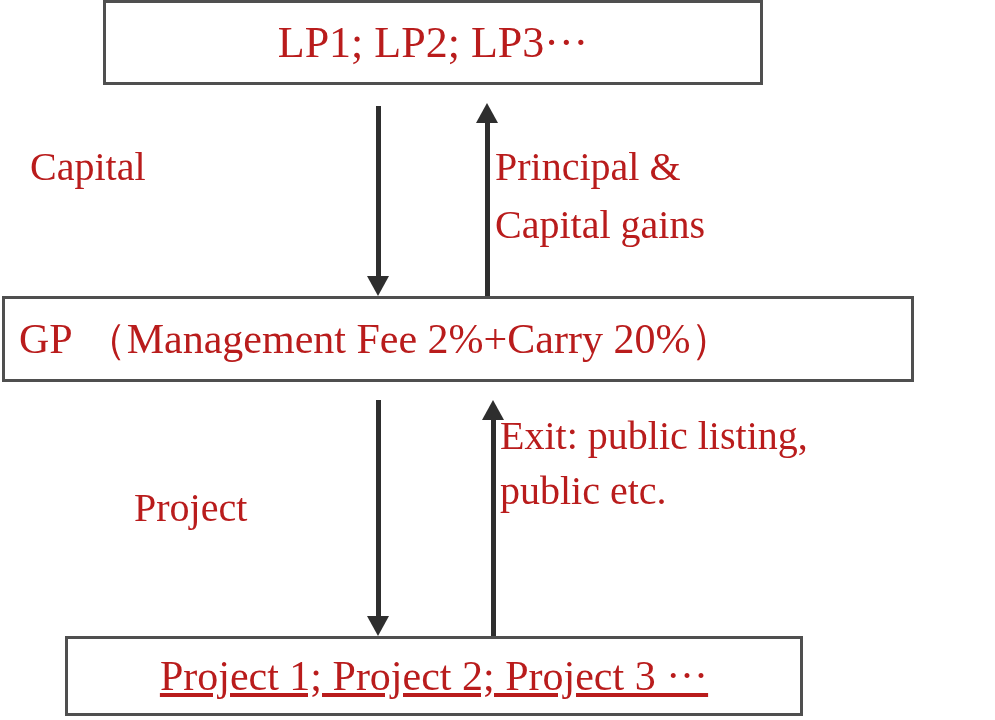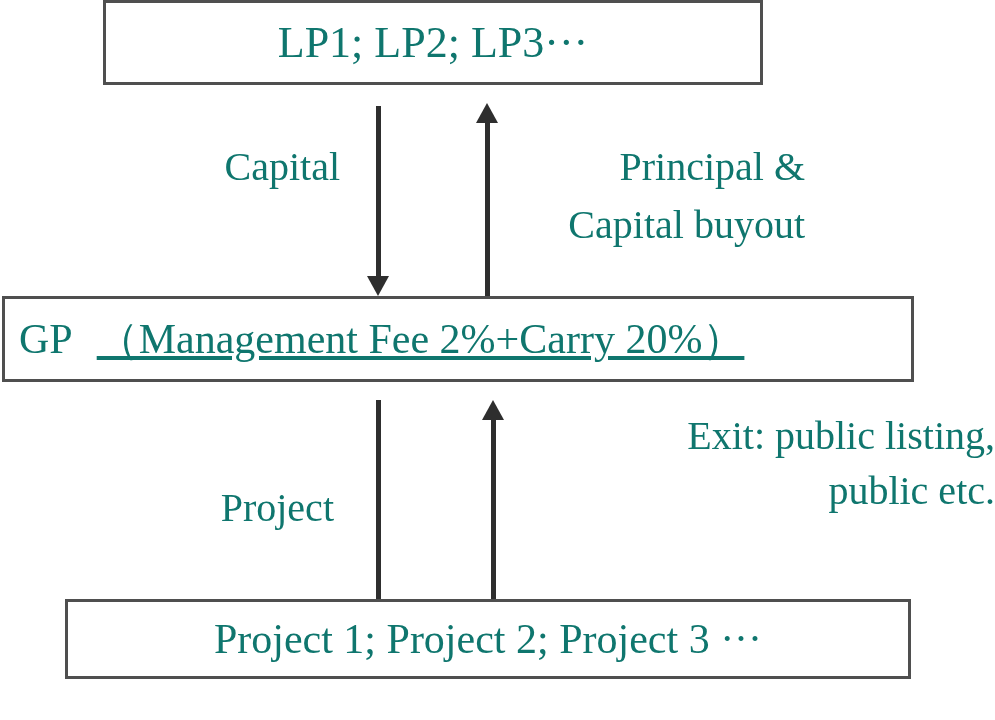--- a/index.html
+++ b/index.html
@@ -6,21 +6,21 @@
     margin: 0;
     padding: 0;
     background: #ffffff;
   }
   .canvas {
     position: relative;
     width: 995px;
     height: 720px;
     background: #ffffff;
     font-family: "Liberation Serif", "DejaVu Serif", serif;
-    color: #0f766e;
+    color: #b91c1c;
     overflow: hidden;
   }
   .box {
     position: absolute;
     box-sizing: border-box;
     background: #ffffff;
     border: 3px solid #4f4f4f;
     display: flex;
     align-items: center;
     justify-content: center;
@@ -29,24 +29,25 @@
   .lp-box {
     left: 103px; top: 0px; width: 660px; height: 85px;
     font-size: 44px;
   }
   .gp-box {
     left: 2px; top: 296px; width: 912px; height: 86px;
     justify-content: flex-start;
     padding-left: 14px;
     font-size: 42px;
   }
-  .gp-detail { margin-left: 24px; text-decoration: underline; }
+  .gp-detail { margin-left: 12px; }
   .projects-box {
-    left: 65px; top: 599px; width: 846px; height: 80px;
+    left: 65px; top: 636px; width: 738px; height: 80px;
     font-size: 42px;
+    text-decoration: underline;
   }
   .vline {
     position: absolute;
     width: 5px;
     background: #2e2e2e;
   }
   .head-down {
     position: absolute;
     width: 0; height: 0;
     border-left: 11px solid transparent;
@@ -65,21 +66,21 @@
   .a1-head { left: 367px; top: 276px; }
   .a2-head { left: 476px; top: 103px; }
   .a2-line { left: 485px; top: 121px; height: 175px; }
   
   .a3-line { left: 376px; top: 400px; height: 218px; }
   .a3-head { left: 367px; top: 616px; }
   .a4-head { left: 482px; top: 400px; }
   .a4-line { left: 491px; top: 418px; height: 218px; }
   .flow-label {
     position: absolute;
-    text-align: right;
+    text-align: left;
     font-size: 40px;
     line-height: 1.45;
     white-space: nowrap;
   }
   .capital-label { left: 30px; top: 138px; width: 310px; }
   .principal-label { left: 495px; top: 138px; width: 310px; }
   .invest-label { left: 134px; top: 486px; width: 200px; line-height: 1.1; }
   .exit-label { left: 500px; top: 408px; width: 495px; line-height: 1.38; }
 </style>
 </head>
@@ -96,21 +97,21 @@
 
   <div class="head-up a2-head"></div>
   <div class="vline a2-line"></div>
 
   <div class="flow-label capital-label">
     <div>Capital</div>
   </div>
 
   <div class="flow-label principal-label">
     <div>Principal &amp;</div>
-    <div>Capital buyout</div>
+    <div>Capital gains</div>
   </div>
 
   <div class="box gp-box">
     <span>GP</span>
     <span class="gp-detail">（Management Fee 2%+Carry 20%）</span>
   </div>
 
   <div class="vline a3-line"></div>
   <div class="head-down a3-head"></div>
 

